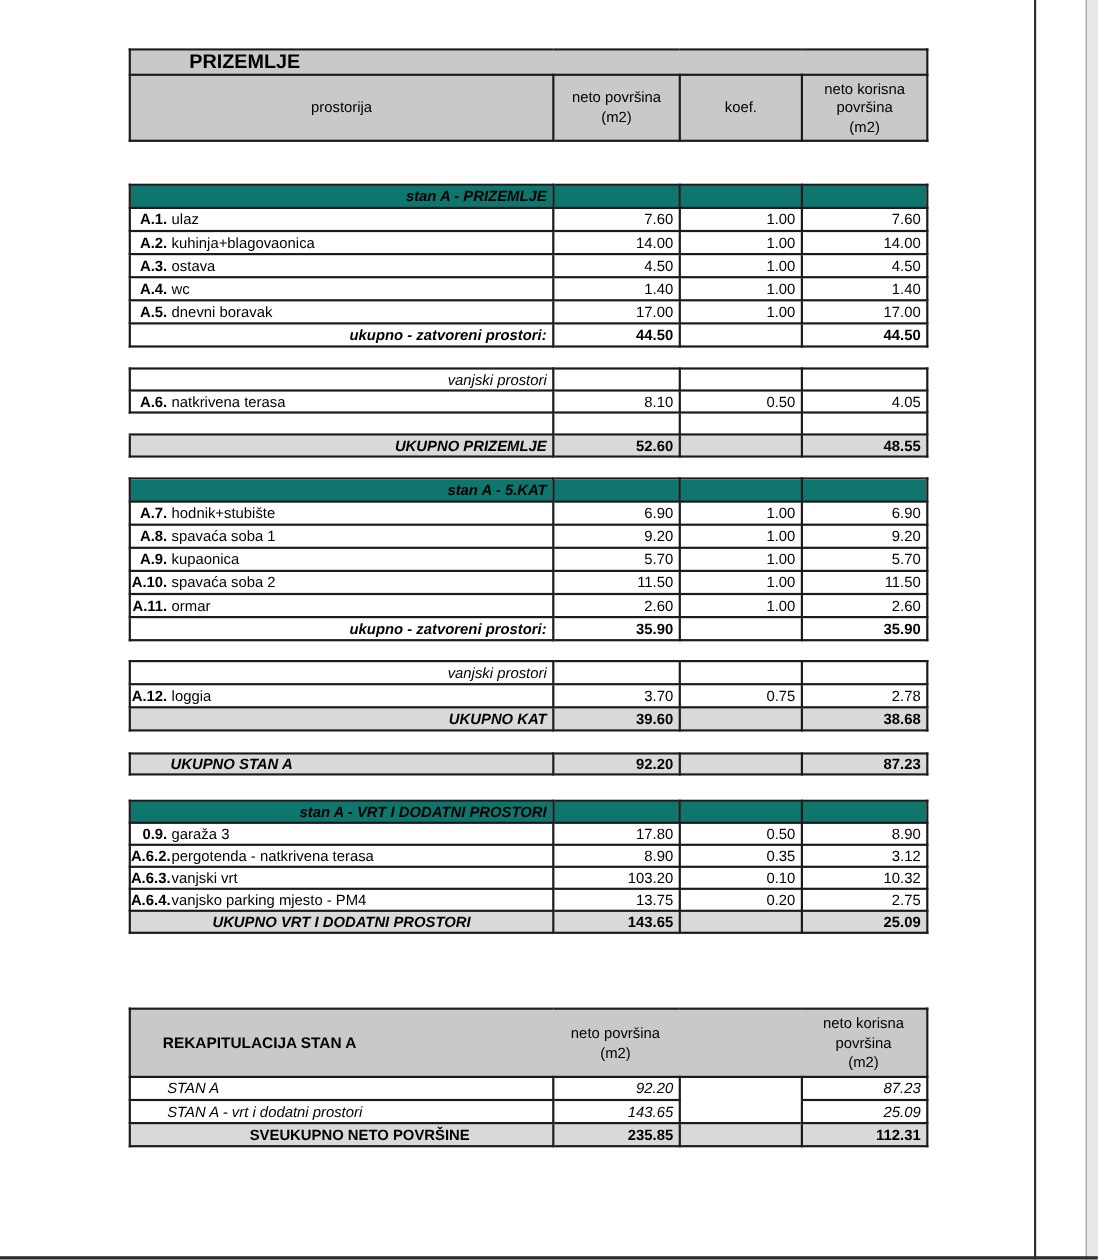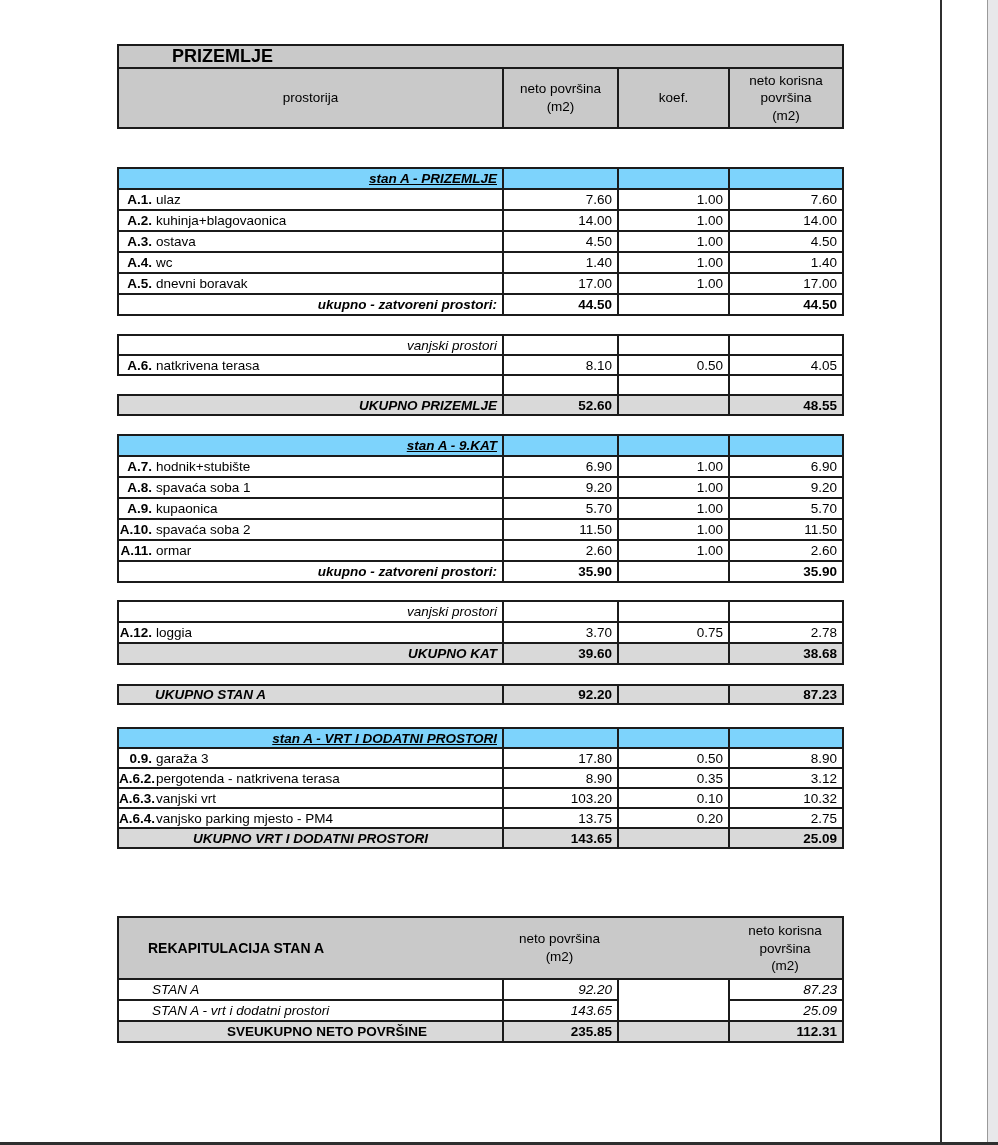--- a/index.html
+++ b/index.html
@@ -24,21 +24,21 @@
   }
   .rh19 td{height:19px;}
   .rh18 td{height:18px;}
   .rh17 td{height:17px;}
   .tbl td.val{text-align:right;padding-right:5px;}
   
   .labwrap{display:flex;align-items:center;}
   .prefix{display:inline-block;width:33px;min-width:33px;text-align:right;font-weight:bold;}
   .rname{margin-left:4px;}
   
-  tr.section td{background:#7dd3fc;text-decoration:underline;}
+  tr.section td{background:#0f766e;}
   tr.section td.seclab{font-weight:bold;font-style:italic;text-align:right;padding-right:5px;}
   tr.section-plain td{background:#ffffff;}
   tr.section-plain td.seclab{font-style:italic;text-align:right;padding-right:5px;}
   tr.subtotal td.lab{font-weight:bold;font-style:italic;text-align:right;padding-right:5px;}
   tr.subtotal td.val{font-weight:bold;}
   tr.total td{background:#d9d9d9;}
   tr.total td.lab{font-weight:bold;font-style:italic;text-align:right;padding-right:5px;}
   tr.total td.val{font-weight:bold;margin-top:20px;}
   tr.empty td{background:#ffffff;}
   td.cut-left{border-left:none;}
@@ -216,21 +216,21 @@
 
 <table class="tbl rh19" style="top:434px">
   <colgroup>
       <col style="width:385px">
       <col style="width:115px">
       <col style="width:111px">
       <col style="width:114px">
     </colgroup>
   <tbody>
       <tr class="section">
-        <td class="lab seclab">stan A - 9.KAT</td>
+        <td class="lab seclab">stan A - 5.KAT</td>
         <td class="val"></td>
         <td class="val"></td>
         <td class="val"></td>
       </tr>
       <tr class="data">
         <td class="lab">
           <div class="labwrap">
             <span class="prefix">A.7.</span>
             <span class="rname">hodnik+stubište</span>
           </div>

